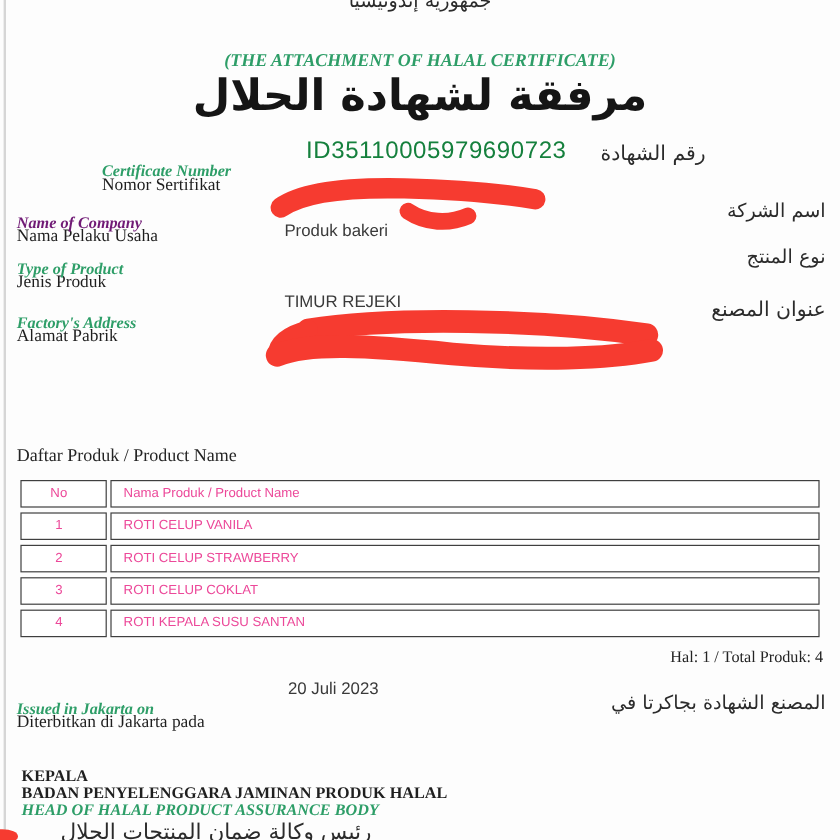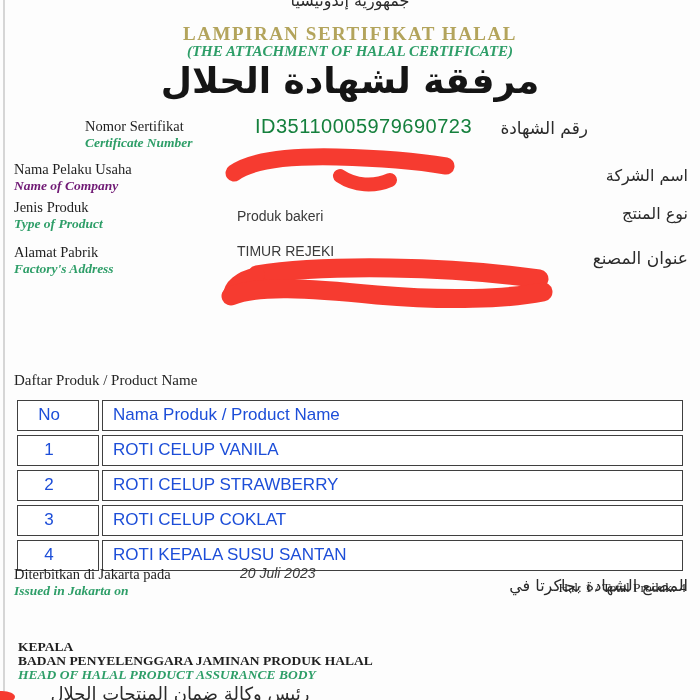--- a/index.html
+++ b/index.html
@@ -1,65 +1,64 @@
 <!DOCTYPE html>
 <html><head>
 <meta charset="utf-8">
 <style>
   html,body{margin:0;padding:0;background:#fff;}
   .page{position:relative;width:700px;height:700px;background:#fdfdfd;overflow:hidden;
         font-family:"Liberation Serif",serif;color:#1f1f1f;}
   .edge-line{position:absolute;left:3px;top:0;width:2px;height:700px;background:#d6d6d6;}
   .abs{position:absolute;}
   .center{left:0;width:100%;text-align:center;}
-  .lbl{font-family:"Liberation Serif",serif;font-size:14.5px;color:#1e1e1e;line-height:1.15;}
+  .lbl{font-family:"Liberation Serif",serif;font-size:14.5px;color:#1e1e1e;line-height:1.15;margin-top:28px;}
   .lbl-en{font-family:"Liberation Serif",serif;font-style:italic;font-weight:600;font-size:13.5px;line-height:1.15;}
   .val{font-family:"Liberation Sans",sans-serif;font-size:14px;color:#3a3a3a;}
   .ar{font-family:"DejaVu Sans",sans-serif;direction:rtl;color:#2b2b2b;}
   .title-gold{font-size:19px;letter-spacing:1.5px;font-weight:600;}
   .subtitle-green{font-size:15px;font-style:italic;font-weight:700;}
   .ar-big{font-size:36px;font-weight:700;color:#151515;}
   .cert-num{font-family:"Liberation Sans",sans-serif;font-size:20px;color:#15803d;letter-spacing:.5px;}
   .section-title{font-size:15px;color:#242424;}
   table.products{border-collapse:separate;border-spacing:3px 4px;width:672px;table-layout:fixed;}
-  table.products th,table.products td{border:1px solid #3f3f3f;padding:4px 28px 5px 10px;
-        font-family:"Liberation Sans",sans-serif;font-size:17px;color:#1d4ed8;
+  table.products th,table.products td{border:1px solid #3f3f3f;padding:4px 18px 5px 10px;
+        font-family:"Liberation Sans",sans-serif;font-size:11px;color:#ec4899;
         font-weight:normal;text-align:left;background:#fff;}
   table.products .col-no{width:42px;text-align:center;}
   .table-footer{text-align:right;font-size:13.5px;margin-top:5px;color:#242424;}
   .sig{font-size:13.5px;font-weight:600;line-height:1.15;}
   .scribble{pointer-events:none;}
 </style>
 </head>
 <body>
 
 <div class="page">
   <div class="edge-line"></div>
 
   <div class="abs center ar" style="top:-9px;font-size:16px;">جمهورية إندونيسيا</div>
-  <div class="abs center title-gold" style="top:23px;color:#b3a45c;">LAMPIRAN SERTIFIKAT HALAL</div>
   <div class="abs center subtitle-green" style="top:43px;color:#2e9e68;">(THE ATTACHMENT OF HALAL CERTIFICATE)</div>
   <div class="abs center ar ar-big" style="top:60px;">مرفقة لشهادة الحلال</div>
 
   <div class="abs lbl" style="left:85px;top:118px;">Nomor Sertifikat</div>
   <div class="abs lbl-en" style="left:85px;top:135px;color:#2e9e68;">Certificate Number</div>
   <div class="abs cert-num" style="left:255px;top:115px;">ID35110005979690723</div>
   <div class="abs ar" style="right:112px;top:118px;font-size:17px;">رقم الشهادة</div>
 
   <div class="abs lbl" style="left:14px;top:161px;">Nama Pelaku Usaha</div>
   <div class="abs lbl-en" style="left:14px;top:178px;color:#701a75;text-align:right;">Name of Company</div>
   <div class="abs ar" style="right:12px;top:166px;font-size:16px;">اسم الشركة</div>
   <svg class="abs scribble" style="left:222px;top:142px;" width="245" height="55" viewBox="0 0 245 55">
     <path d="M 12 31 C 30 18 70 14 115 15 C 155 16 188 18 224 24" fill="none" stroke="#f63b30" stroke-width="17" stroke-linecap="round"></path>
     <path d="M 118 34 C 133 44 152 45 168 38" fill="none" stroke="#f63b30" stroke-width="14" stroke-linecap="round"></path>
   </svg>
 
   <div class="abs lbl" style="left:14px;top:199px;">Jenis Produk</div>
   <div class="abs lbl-en" style="left:14px;top:216px;color:#2e9e68;">Type of Product</div>
-  <div class="abs val" style="left:237px;top:208px;">Produk bakeri</div>
+  <div class="abs val" style="left:237px;top:184px;">Produk bakeri</div>
   <div class="abs ar" style="right:12px;top:204px;font-size:16px;">نوع المنتج</div>
 
   <div class="abs lbl" style="left:14px;top:244px;">Alamat Pabrik</div>
   <div class="abs lbl-en" style="left:14px;top:261px;color:#2e9e68;">Factory's Address</div>
   <div class="abs val" style="left:237px;top:243px;">TIMUR REJEKI</div>
   <div class="abs ar" style="right:12px;top:248px;font-size:17px;">عنوان المصنع</div>
   <svg class="abs scribble" style="left:215px;top:254px;" width="348" height="64" viewBox="0 0 348 64">
     <path d="M 42 21 C 110 10 235 12 324 25" fill="none" stroke="#f63b30" stroke-width="19" stroke-linecap="round"></path>
     <path d="M 42 21 C 25 25 16 33 16 42" fill="none" stroke="#f63b30" stroke-width="16" stroke-linecap="round"></path>
     <path d="M 16 42 C 42 31 92 34 162 41 C 232 47 292 45 328 38" fill="none" stroke="#f63b30" stroke-width="19" stroke-linecap="round"></path>
@@ -89,21 +88,21 @@
         <td class="col-no">4</td>
         <td>ROTI KEPALA SUSU SANTAN</td>
       </tr>
     </tbody>
       </table>
     <div class="table-footer">Hal: 1 / Total Produk: 4</div>
   </div>
 
   <div class="abs lbl" style="left:14px;top:566px;">Diterbitkan di Jakarta pada</div>
   <div class="abs lbl-en" style="left:14px;top:583px;color:#2e9e68;">Issued in Jakarta on</div>
-  <div class="abs val" style="left:240px;top:565px;font-style:italic;">20 Juli 2023</div>
+  <div class="abs val" style="left:240px;top:565px;">20 Juli 2023</div>
   <div class="abs ar" style="right:12px;top:576px;font-size:16px;">المصنع الشهادة بجاكرتا في</div>
 
   <div class="abs sig" style="left:18px;top:639px;">KEPALA</div>
   <div class="abs sig" style="left:18px;top:653px;">BADAN PENYELENGGARA JAMINAN PRODUK HALAL</div>
   <div class="abs sig" style="left:18px;top:667px;color:#2e9e68;font-style:italic;">HEAD OF HALAL PRODUCT ASSURANCE BODY</div>
   <div class="abs ar" style="left:40px;top:683px;width:280px;text-align:center;font-size:18px;">رئيس وكالة ضمان المنتجات الحلال</div>
 
   <svg class="abs scribble" style="left:-6px;top:688px;" width="24" height="14" viewBox="0 0 24 14">
     <ellipse cx="8" cy="9" rx="13" ry="6" fill="#f63b30"></ellipse>
   </svg>

